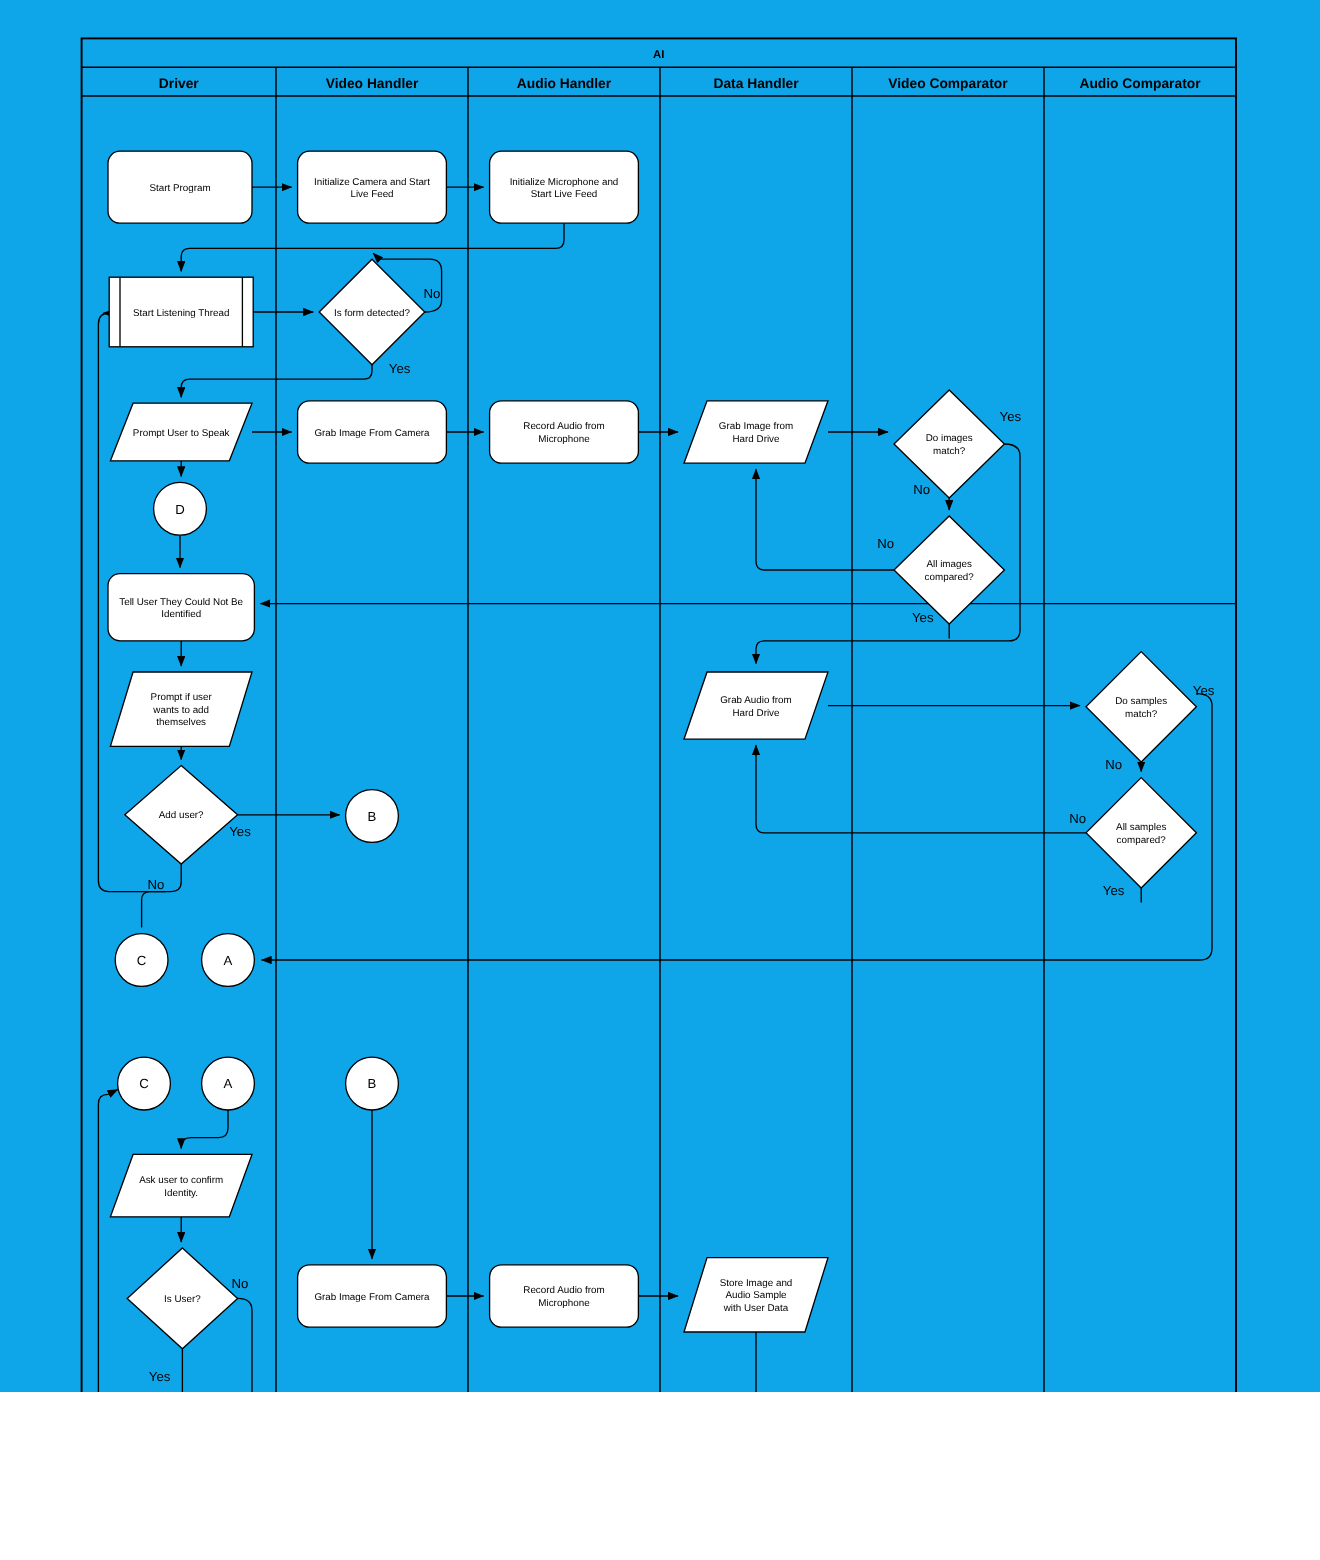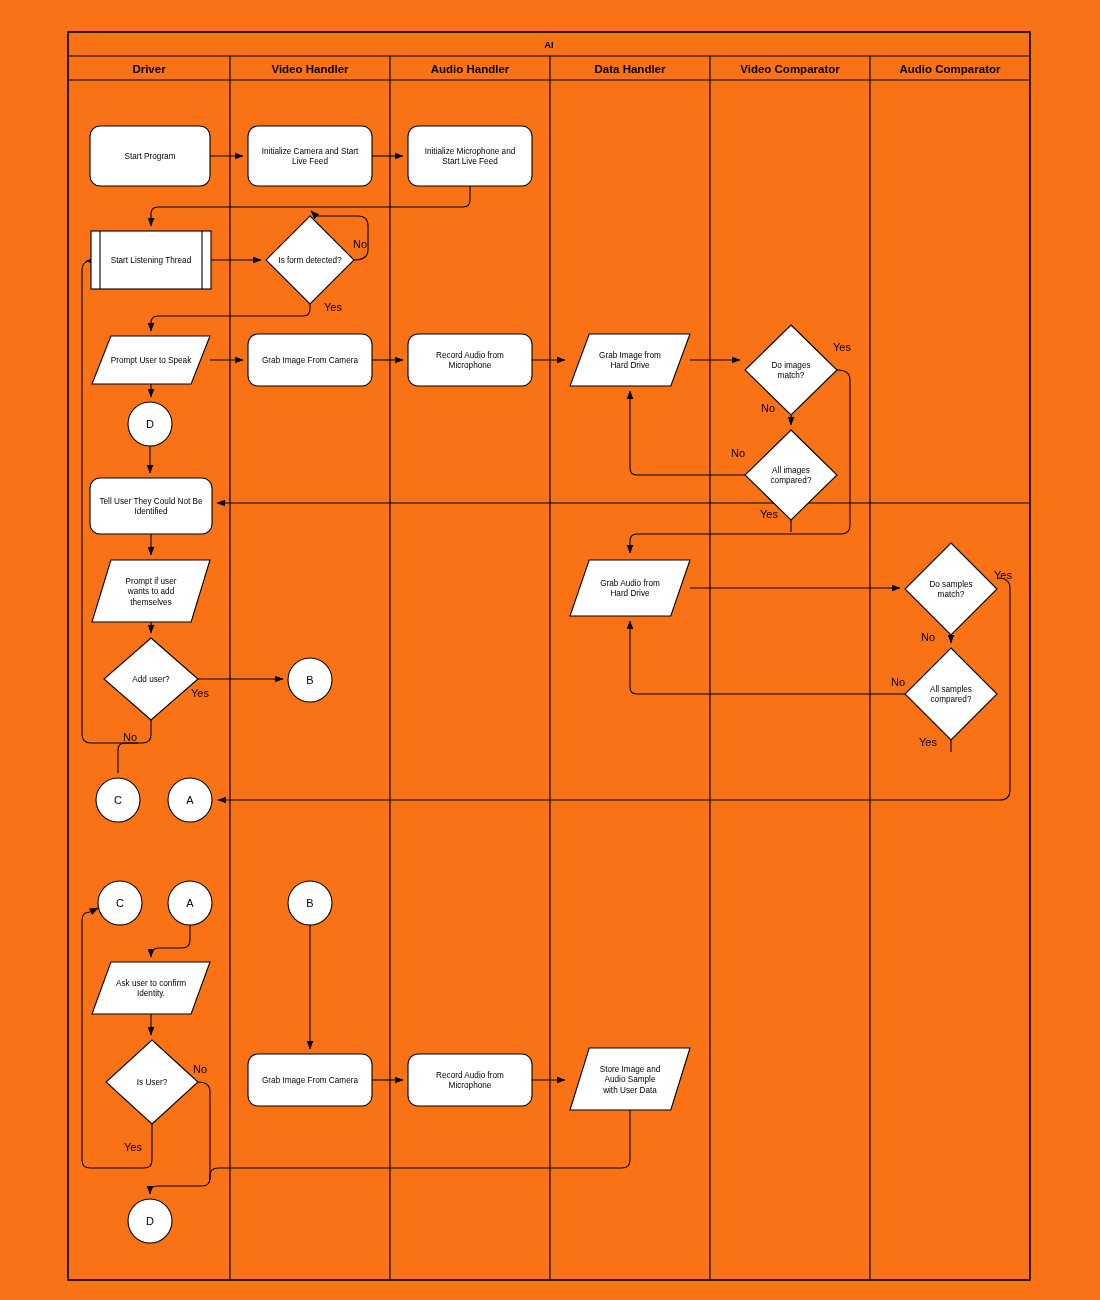--- a/index.html
+++ b/index.html
@@ -1,18 +1,18 @@
 <!DOCTYPE html>
 <html><head>
 <meta charset="utf-8">
 <title>AI Swimlane Flowchart</title>
 <style>
   html,body{margin:0;padding:0;background:#ffffff;}
   body{font-family:"Liberation Sans",sans-serif;}
-  #page{position:relative;width:1100px;height:1300px;background:#f97316;overflow:hidden;}
+  #page{position:relative;width:1100px;height:1160px;background:#0ea5e9;overflow:hidden;}
   #diagram{position:absolute;left:0;top:0;width:1100px;height:1300px;}
   svg text{font-family:"Liberation Sans",sans-serif;fill:#000;}
   .lane-title{font-size:11.5px;font-weight:bold;text-anchor:middle;}
   .pool-title{font-size:9.5px;font-weight:bold;text-anchor:middle;}
   .node-label{font-size:8.2px;text-anchor:middle;}
   .conn-label{font-size:11px;text-anchor:middle;}
   .shape{fill:#ffffff;stroke:#000000;stroke-width:1.1;}
   .flow{fill:none;stroke:#000000;stroke-width:1.1;}
   .frame{fill:none;stroke:#000000;stroke-width:1.6;}
   .divider{fill:none;stroke:#000000;stroke-width:1.2;}

